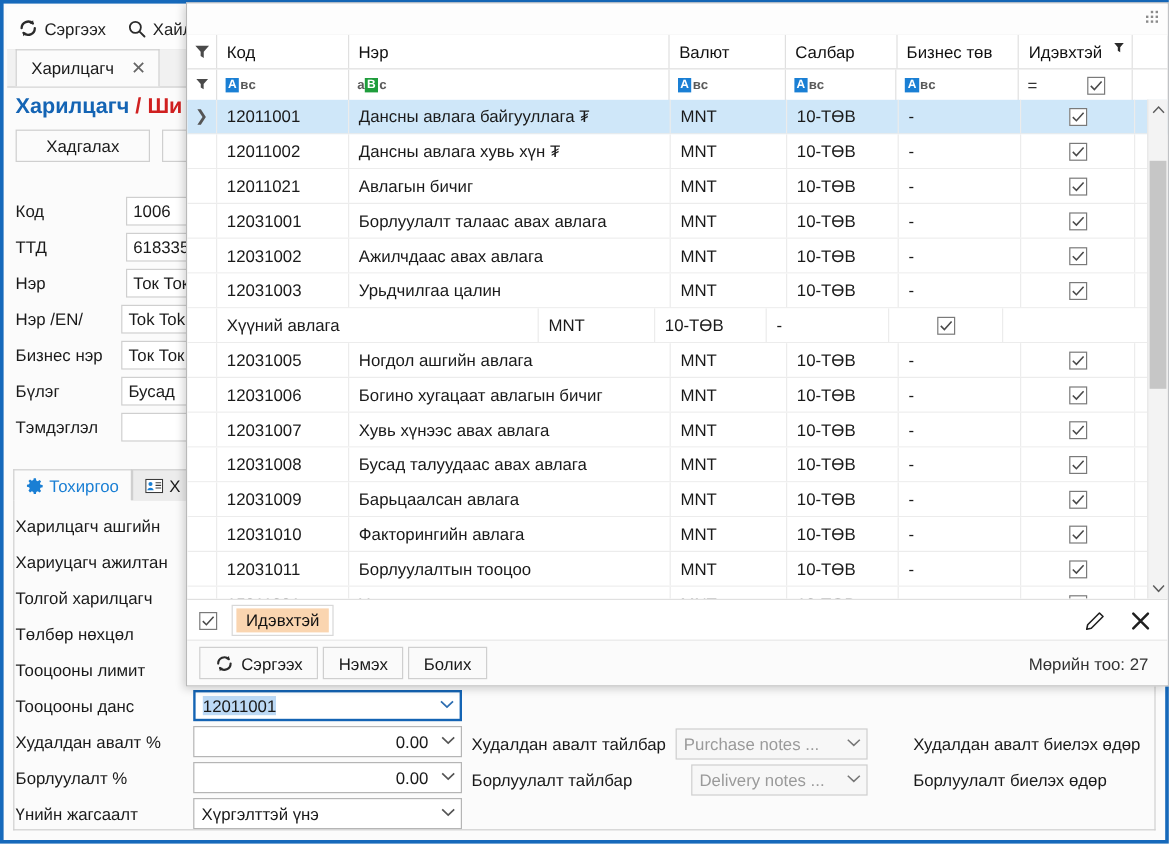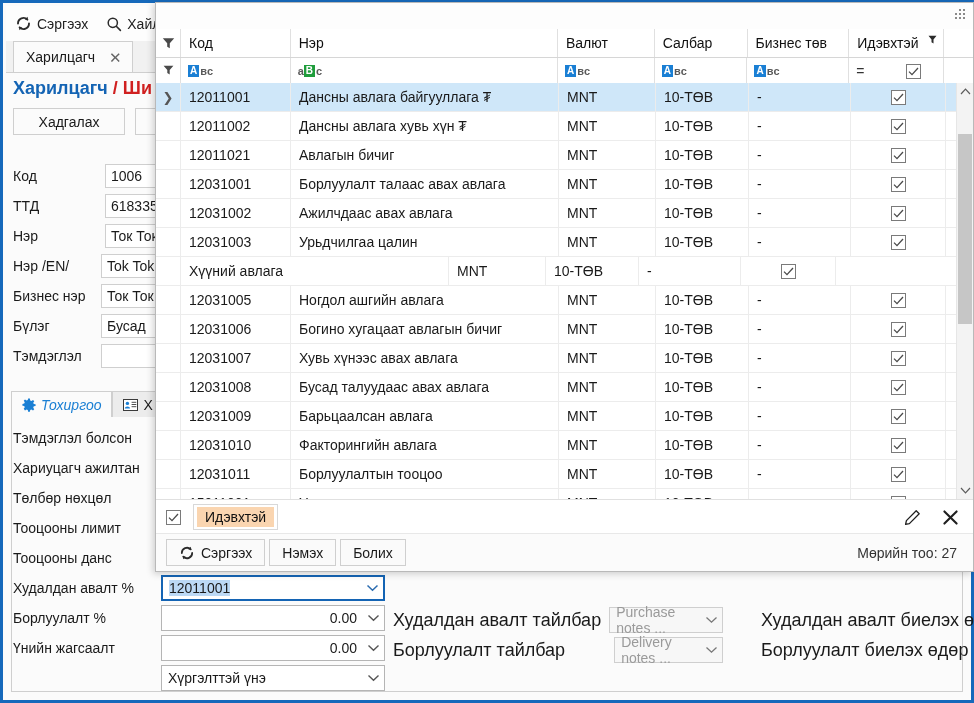--- a/index.html
+++ b/index.html
@@ -33,41 +33,41 @@
         font-size:14px;box-sizing:border-box;}
 
   .fieldrows{position:absolute;left:10px;top:158px;width:260px;}
   .frow{height:30px;display:flex;align-items:center;margin-bottom:0px;}
   .flabel{width:80px;font-size:14px;color:#1a1a1a;white-space:nowrap;}
   .finput{position:absolute;left:92px;width:170px;height:24px;border:1px solid #cfcfcf;background:#fff;box-sizing:border-box;
           display:flex;align-items:center;padding:0 5px;font-size:14px;overflow:hidden;white-space:nowrap;}
 
   .lowtabs{position:absolute;left:8px;top:388px;height:27px;display:flex;}
   .ltab{height:27px;border:1px solid #cfcfcf;box-sizing:border-box;display:flex;align-items:center;gap:5px;padding:0 10px;font-size:14px;background:#ececec;}
-  .ltab.active{background:#fbfbfb;border-bottom:1px solid #fbfbfb;color:#1a7fd4;font-style:italic;}
+  .ltab.active{background:#fbfbfb;border-bottom:1px solid #fbfbfb;color:#1a7fd4;}
   .lowpanel{position:absolute;left:8px;top:414px;right:8px;bottom:8px;background:#fbfbfb;border:1px solid #cfcfcf;border-top:none;box-sizing:border-box;}
 
   .plabels{position:absolute;left:10px;top:420px;}
   .plab{height:30px;display:flex;align-items:center;font-size:14px;white-space:nowrap;}
 
   
   .bform{position:absolute;left:158px;top:572px;right:6px;height:125px;}
   .bf-col1{position:absolute;left:0;top:0;width:224px;}
   .ctl{height:26px;border:1px solid #b5b5b5;background:#fff;box-sizing:border-box;display:flex;align-items:center;
        justify-content:space-between;padding:0 4px 0 6px;font-size:14px;margin-bottom:4px;}
   .ctl .cap{display:inline-block;}
   .ctl.num .cap{flex:1;text-align:right;padding-right:6px;}
   .chev{color:#555;font-size:11px;padding-left:4px;}
   .ctl.focused{border:2px solid #1464b4;height:26px;}
   .sel-text{background:#bcd9f5;}
   .ph{color:#9a9a9a;}
 
   .bf-l2{position:absolute;left:232px;top:30px;width:330px;}
   .bf-row{display:flex;align-items:center;height:30px;gap:8px;}
-  .bf-lbl{font-size:18px;white-space:nowrap;}
+  .bf-lbl{font-size:14px;white-space:nowrap;}
   .bf-ctl{width:180px;height:26px;border:1px solid #cfcfcf;background:#f7f7f7;box-sizing:border-box;
           display:flex;align-items:center;justify-content:space-between;padding:0 4px 0 6px;font-size:14px;}
   .bf-l3{position:absolute;left:600px;top:30px;}
 
   
   .dlg{position:absolute;left:155px;top:2px;width:819px;height:570px;background:#ffffff;
        border:1px solid #b9b9b9;box-sizing:border-box;box-shadow:-2px 2px 7px rgba(0,0,0,.18);}
   .dlg-top{position:absolute;left:0;top:0;right:0;height:26px;background:#fdfdfd;border-bottom:1px solid #e3e3e3;}
   .grip{position:absolute;right:6px;top:6px;width:12px;height:12px;}
   .grip i{position:absolute;width:2px;height:2px;background:#8a8a8a;display:block;}
@@ -212,22 +212,23 @@
               <path d="M1.8 9.6c0-1.5 1.2-2.2 2.6-2.2s2.6.7 2.6 2.2z" fill="#1a7fd4"></path>
               <path d="M8.6 3.3h4.7M8.6 5.5h4.7M8.6 7.7h4.7" stroke="#3a3a3a" stroke-width="0.9"></path>
             </svg>
         </span>
         <span>Х</span>
       </div>
     </div>
     <div class="lowpanel"></div>
 
     <div class="plabels">
-      <div class="plab">Тэмдэглэл болсон</div>
+      <div class="plab">Харилцагч ашгийн</div>
       <div class="plab">Хариуцагч ажилтан</div>
+      <div class="plab">Толгой харилцагч</div>
       <div class="plab">Төлбөр нөхцөл</div>
       <div class="plab">Тооцооны лимит</div>
       <div class="plab">Тооцооны данс</div>
       <div class="plab">Худалдан авалт %</div>
       <div class="plab">Борлуулалт %</div>
       <div class="plab">Үнийн жагсаалт</div>
     </div>
 
     <div class="bform">
       <div class="bf-col1">

